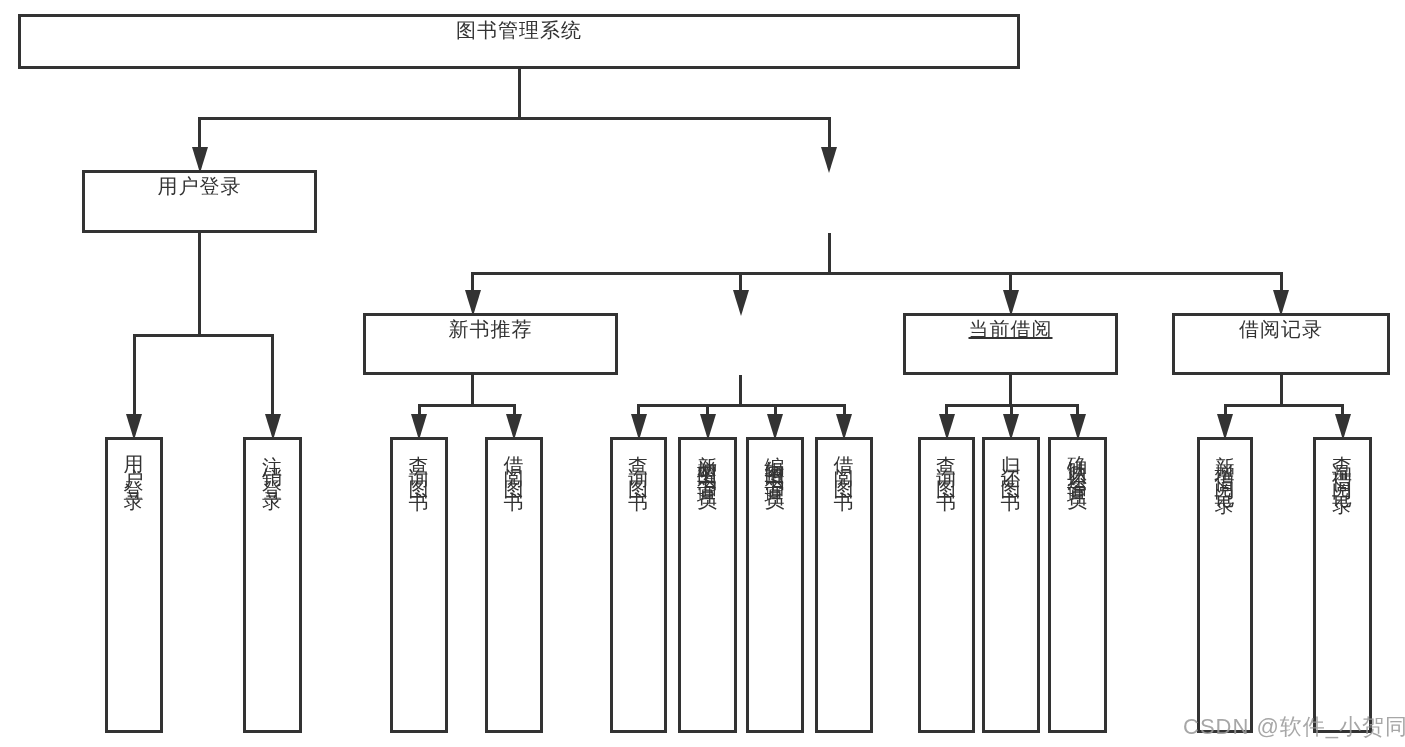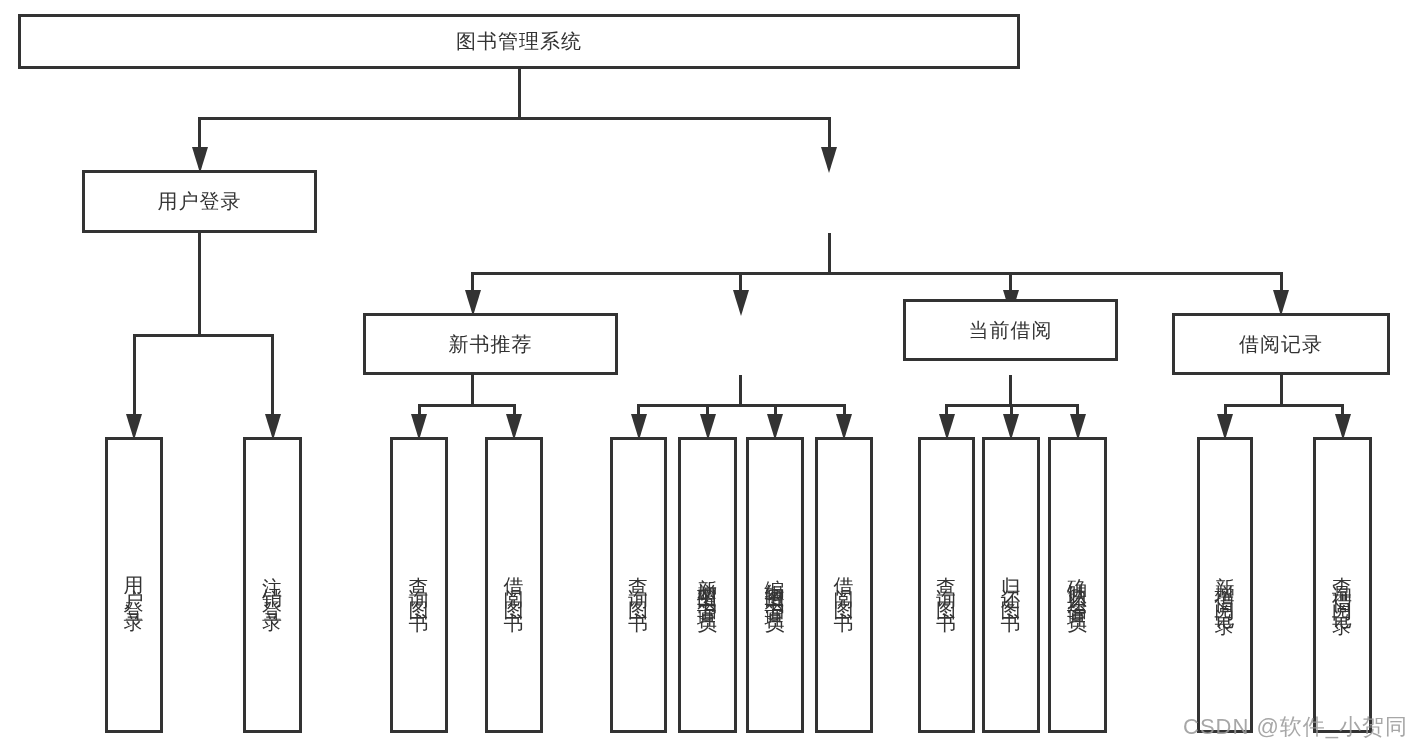--- a/index.html
+++ b/index.html
@@ -14,21 +14,20 @@
     height: 747px;
     background: #ffffff;
     overflow: hidden;
   }
   .node {
     position: absolute;
     box-sizing: border-box;
     border: 3px solid var(--line, #333);
     background: #ffffff;
     display: flex;
-    align-items: center;
     justify-content: center;
     color: var(--text, #333);
     font-size: 20px;
     z-index: 2;
   }
   .node .lbl {
     white-space: nowrap;
   }
   .node.h .lbl {
     letter-spacing: 1px;
@@ -72,21 +71,21 @@
   <span class="watermark">CSDN @软件_小贺同学</span>
 <div class="node h" style="left: 18px; top: 14px; width: 1002px; height: 55px;">
       <span class="lbl">图书管理系统</span>
     </div>
     <div class="node h" style="left: 82px; top: 170px; width: 235px; height: 63px;">
       <span class="lbl">用户登录</span>
     </div>
     <div class="node h" style="left: 363px; top: 313px; width: 255px; height: 62px;">
       <span class="lbl">新书推荐</span>
     </div>
-    <div class="node h" style="left: 903px; top: 299px; width: 215px; height: 62px;">
+    <div class="node h" style="left: 903px; top: 313px; width: 215px; height: 62px; text-decoration: underline;">
       <span class="lbl">当前借阅</span>
     </div>
     <div class="node h" style="left: 1172px; top: 313px; width: 218px; height: 62px;">
       <span class="lbl">借阅记录</span>
     </div>
     <div class="node v" style="left: 105px; top: 437px; width: 58px; height: 296px;">
       <span class="lbl" style="letter-spacing: 12px;">用户登录</span>
     </div>
     <div class="node v" style="left: 243px; top: 437px; width: 59px; height: 296px;">
       <span class="lbl" style="letter-spacing: 12px;">注销登录</span>

